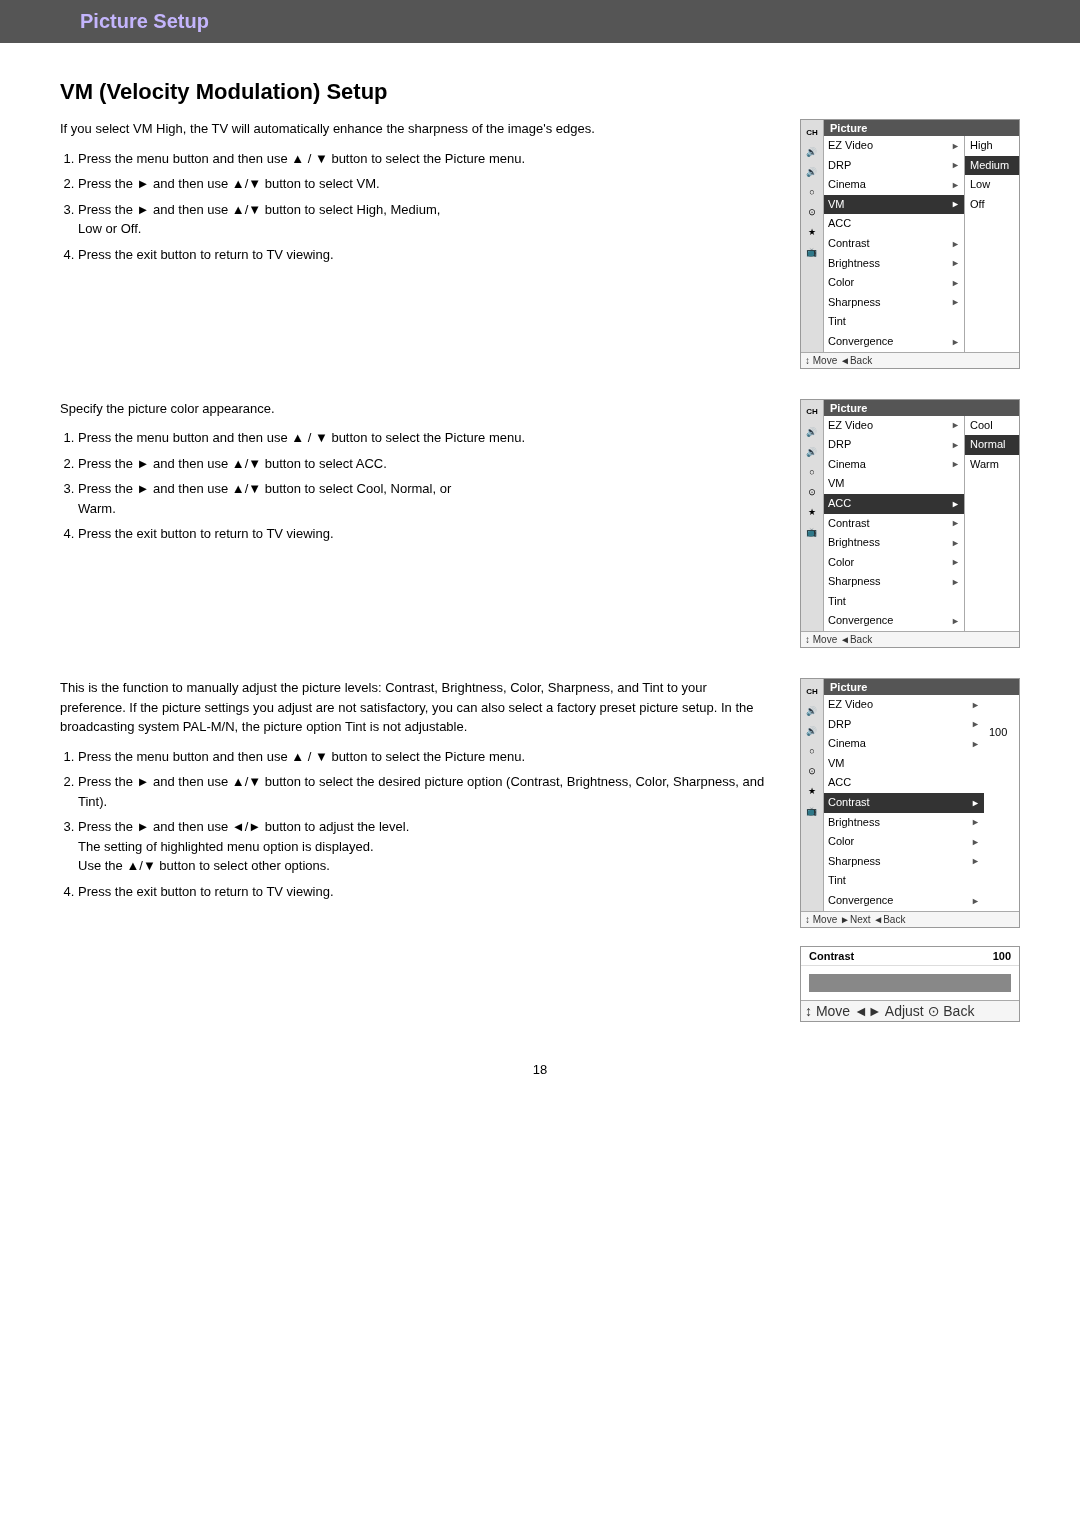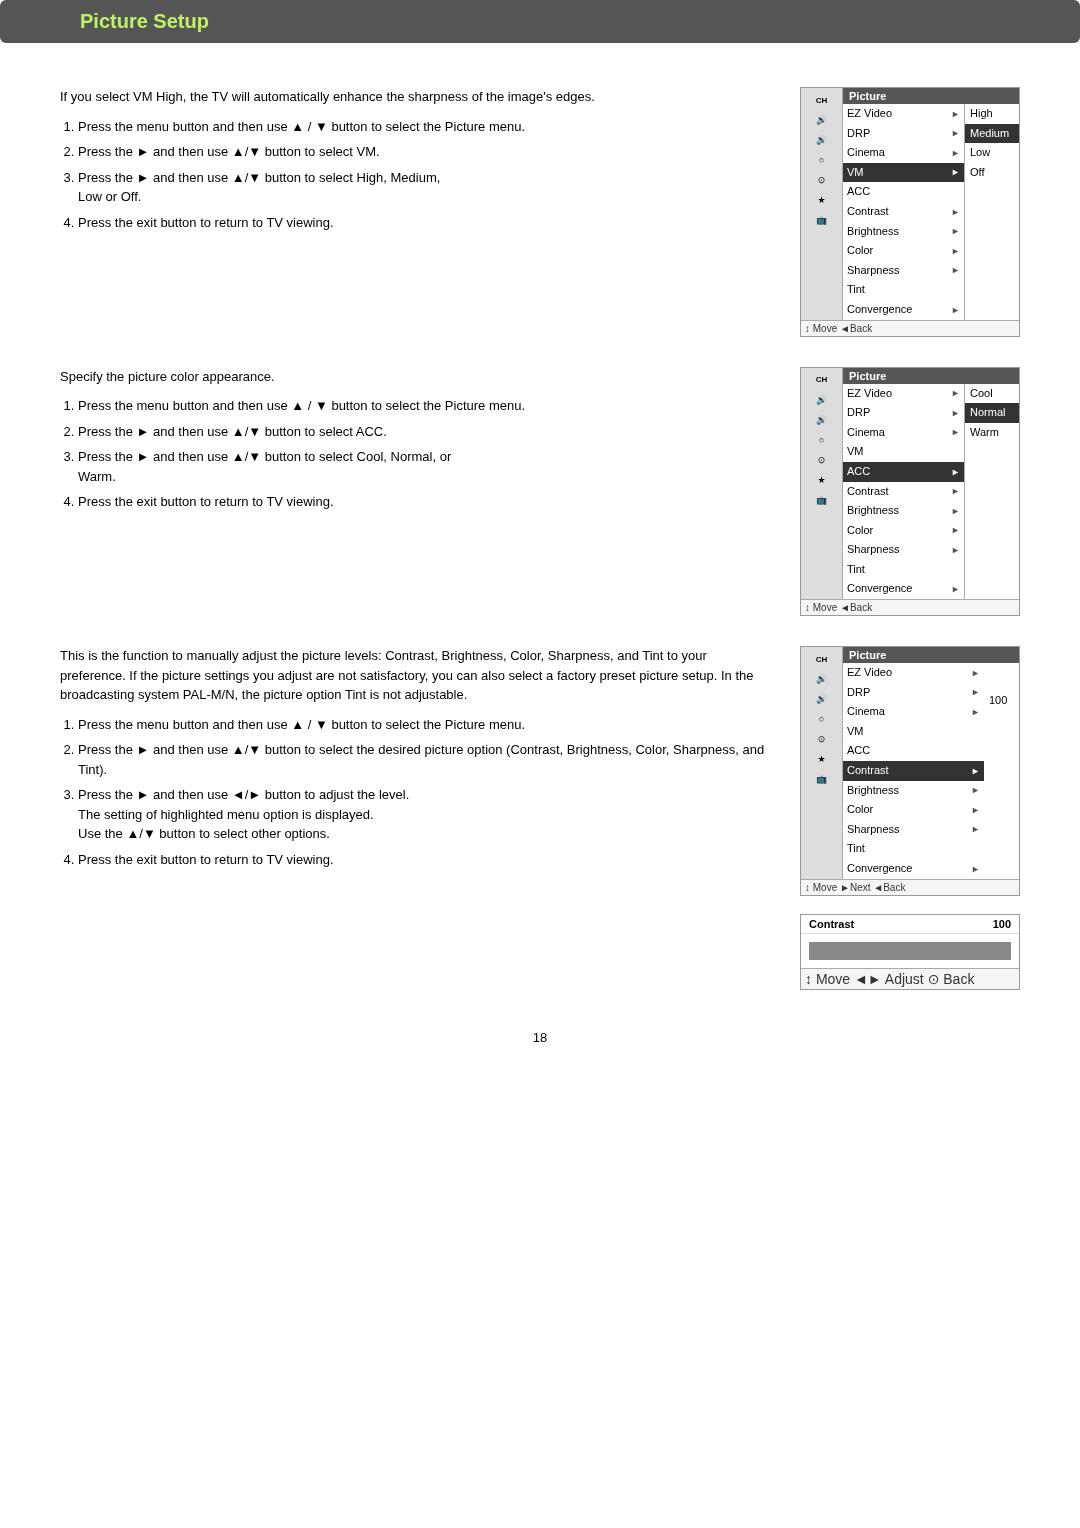--- a/index.html
+++ b/index.html
@@ -9,29 +9,28 @@
       font-size: 13px;
       color: #000;
       width: 1080px;
       min-height: 1528px;
       padding: 0 60px 60px 60px;
     }
 
     
     .page-header {
       background: #555;
-      color: #bef264;
+      color: #c4b5fd;
       font-size: 20px;
       font-weight: bold;
       padding: 10px 18px;
-      margin-bottom: 44px;
+      margin-bottom: 20px;
       margin-left: -60px;
       margin-right: -60px;
       padding-left: 80px;
-      border-radius: 6px;
     }
 
     
     .section-title {
       font-size: 22px;
       font-weight: bold;
       margin-bottom: 14px;
       margin-top: 36px;
     }
 
@@ -71,21 +70,21 @@
       font-size: 11px;
       background: #fff;
     }
 
     .menu-diagram-inner {
       display: flex;
     }
 
     
     .menu-icons {
-      width: 42px;
+      width: 23px;
       background: #ddd;
       display: flex;
       flex-direction: column;
       align-items: center;
       padding: 2px 0;
       border-right: 1px solid #aaa;
       gap: 0;
     }
 
     .menu-icon-item {
@@ -225,20 +224,21 @@
     }
   </style>
 </head>
 <body>
 
 <div class="page-header">
   <span>Picture  Setup</span>
 </div>
 
 <div class="section-divider">
+  <div class="section-title">VM (Velocity Modulation) Setup</div>
   <div class="section-body">
     <div class="section-text">
       <p>
         If you select <b>VM High</b>, the TV will automatically enhance the sharpness of the image's edges.
       </p>
       <ol>
         <li>Press the <b>menu</b> button and then use ▲ / ▼ button to select the Picture menu.</li>
         <li>Press the ► and then use ▲/▼ button to select <b>VM</b>.</li>
         <li>Press the ► and then use ▲/▼ button to select <b>High</b>, <b>Medium</b>,<br><b>Low</b> or <b>Off</b>.</li>
         <li>Press the <b>exit</b> button to return to TV viewing.</li>

